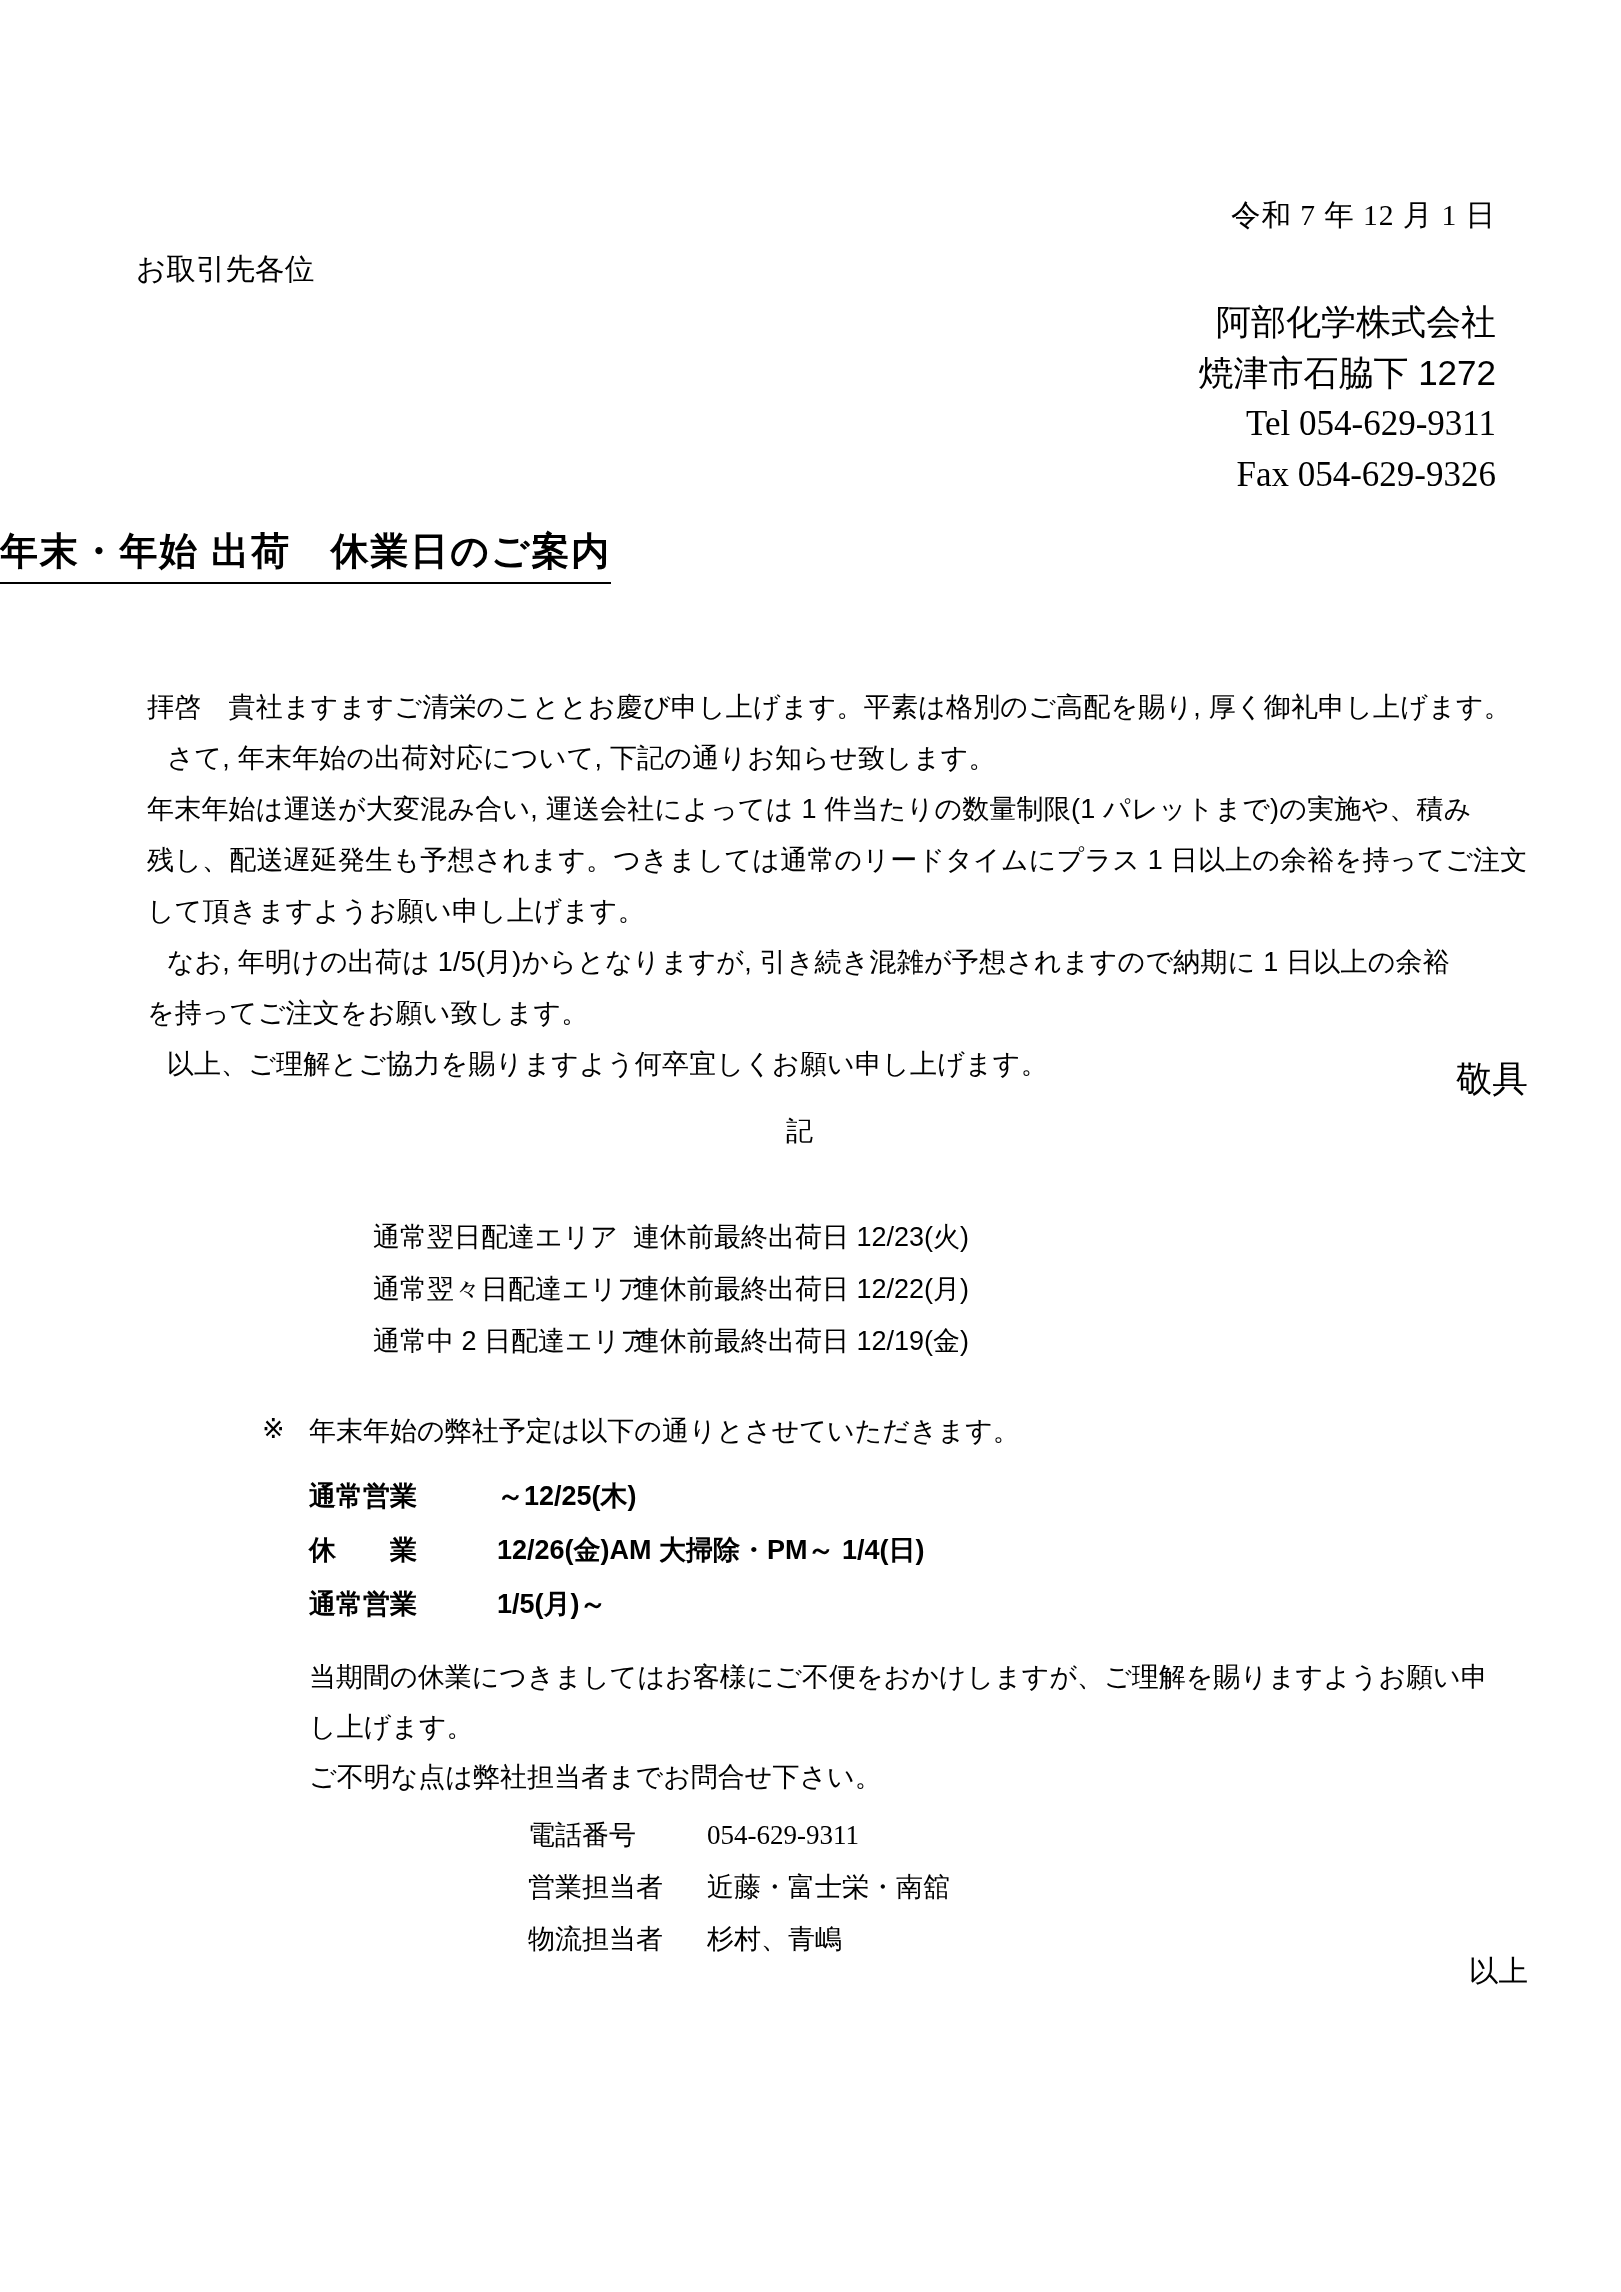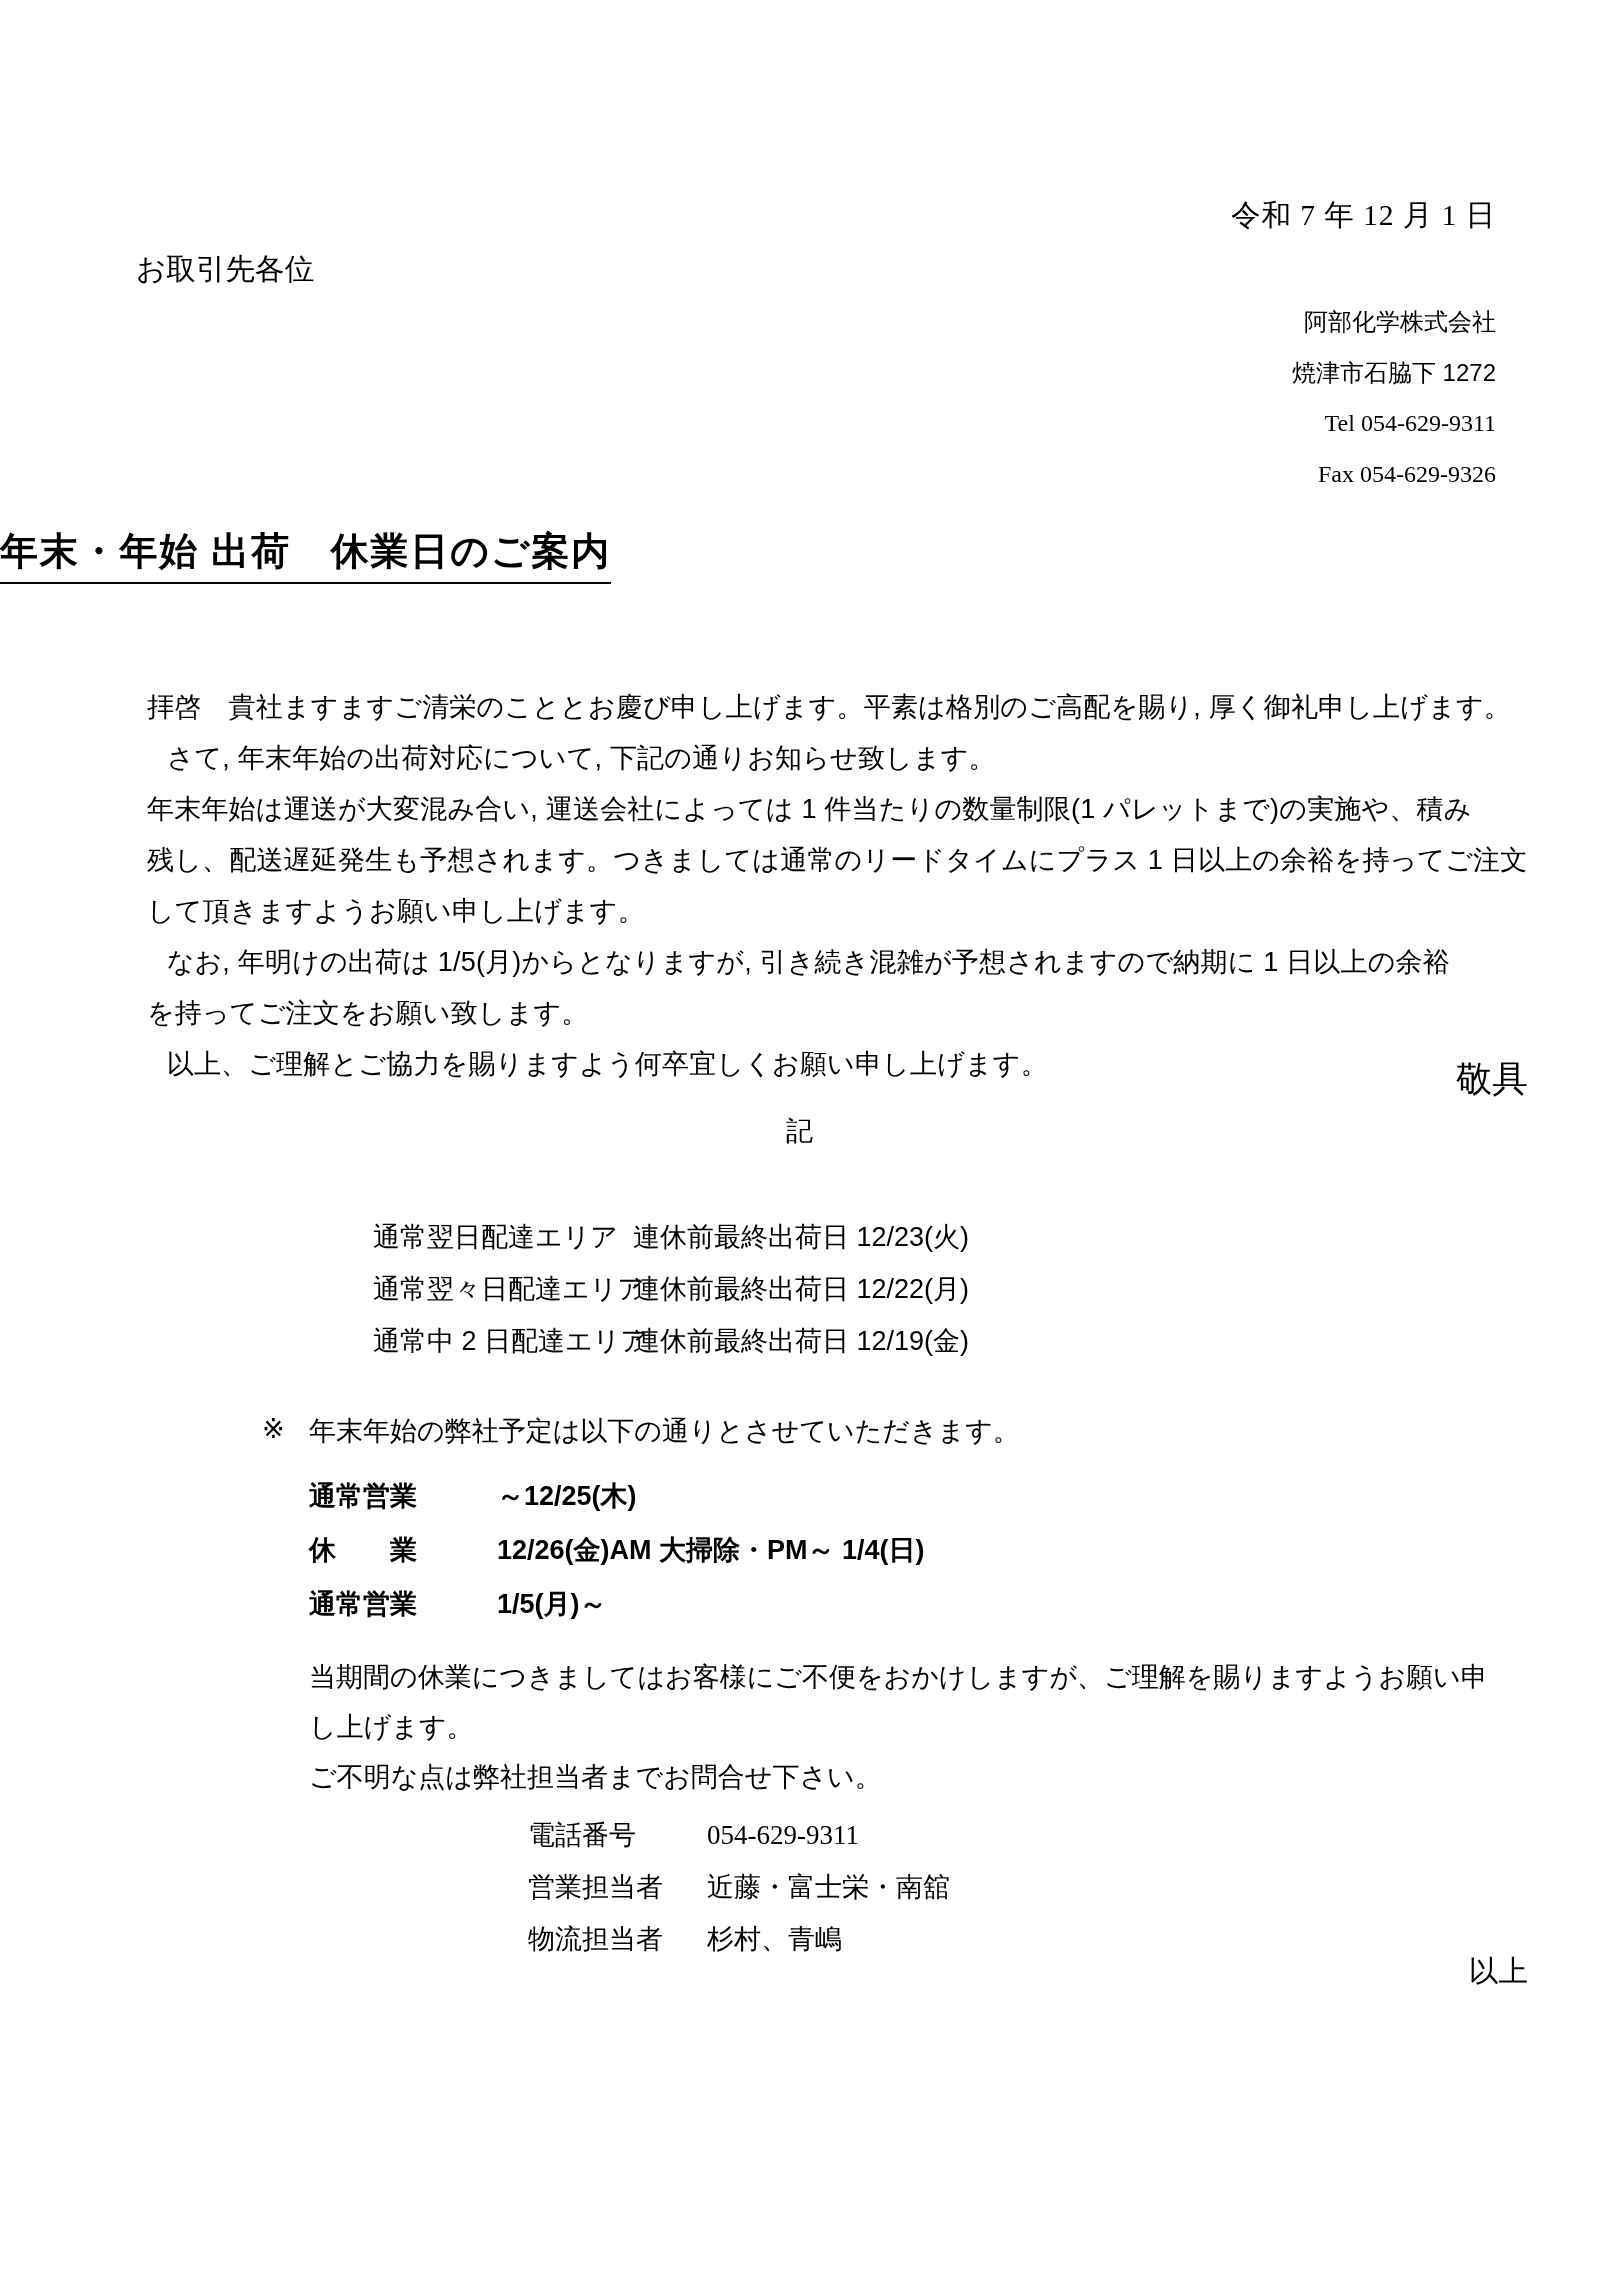--- a/index.html
+++ b/index.html
@@ -45,21 +45,21 @@
     font-size: 29.6px;
     text-underline-offset: 6.3px;
     text-decoration-thickness: 1.8px;
     white-space: nowrap;
   }
   .sender {
     position: absolute;
     top: 296px;
     right: 125px;
     text-align: right;
-    font-size: 24px;
+    font-size: 35px;
     line-height: 51px;
     white-space: nowrap;
   }
   .sender div { white-space: nowrap; }
 
   
   .doc-title {
     position: absolute;
     top: 526px;
     left: 0;

